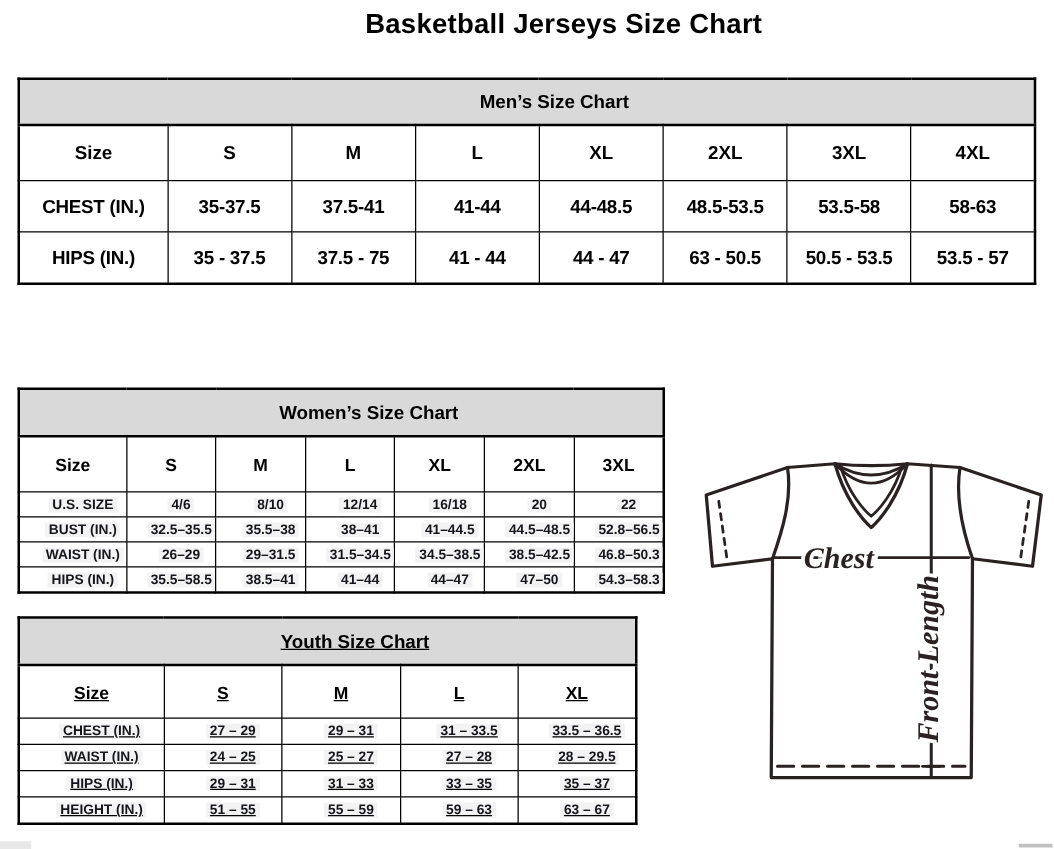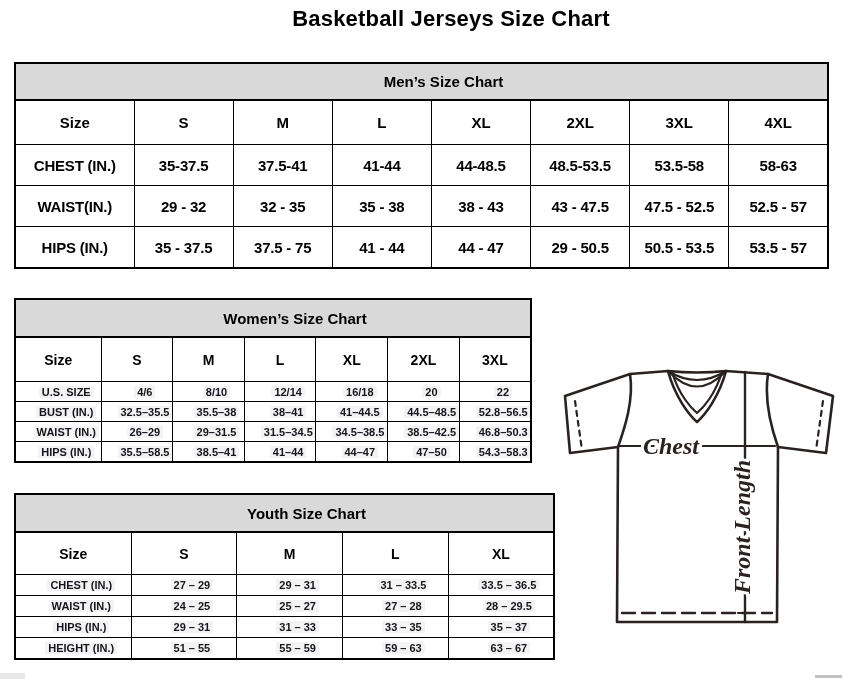--- a/index.html
+++ b/index.html
@@ -13,26 +13,26 @@
   table.size-table td{border:1px solid #000;text-align:center;vertical-align:middle;
         font-weight:bold;padding:0;overflow:hidden;white-space:nowrap;}
   table.size-table tr.band td{background:#d9d9d9;border-bottom:2px solid #000;font-size:15px;padding-left:44px;}
   .hl{background:#f3f3f3;padding:0 3px;border-radius:1px;margin-left:16px;}
   
   #men-table{left:14px;top:62px;width:815px;}
   #men-table tr.band td{height:35px;}
   #men-table tr.cols td{height:43px;font-size:15px;}
   #men-table tr.data td{height:40px;font-size:15px;letter-spacing:-.2px;}
   
-  #women-table{left:14px;top:298px;width:518px;}
+  #women-table{left:14px;top:310px;width:518px;}
   #women-table tr.band td{height:36px;}
   #women-table tr.cols td{height:43px;font-size:14px;}
   #women-table tr.data td{height:19px;font-size:11px;color:#15161d;}
   
-  #youth-table{left:14px;top:493px;width:541px;}
+  #youth-table{left:14px;top:493px;width:496px;text-decoration:underline;}
   #youth-table tr.band td{height:36px;}
   #youth-table tr.cols td{height:41px;font-size:14px;}
   #youth-table tr.data td{height:20px;font-size:11px;color:#15161d;}
   
   .jersey{position:absolute;left:555px;top:355px;width:288px;height:280px;}
   .jersey text{font-family:"Liberation Serif",serif;font-style:italic;font-weight:bold;
         fill:#2a2220;stroke:#fff;stroke-width:6px;paint-order:stroke;}
   
   .corner-artifact-left{position:absolute;left:0;top:673px;width:25px;height:6px;
         background:#e7e7e7;border-bottom:2px solid #ababab;}
@@ -75,36 +75,26 @@
           <td>CHEST (IN.)</td>
           <td>35-37.5</td>
           <td>37.5-41</td>
           <td>41-44</td>
           <td>44-48.5</td>
           <td>48.5-53.5</td>
           <td>53.5-58</td>
           <td>58-63</td>
         </tr>
         <tr class="data">
-          <td>WAIST(IN.)</td>
-          <td>29 - 32</td>
-          <td>32 - 35</td>
-          <td>35 - 38</td>
-          <td>38 - 43</td>
-          <td>43 - 47.5</td>
-          <td>47.5 - 52.5</td>
-          <td>52.5 - 57</td>
-        </tr>
-        <tr class="data">
           <td>HIPS (IN.)</td>
           <td>35 - 37.5</td>
           <td>37.5 - 75</td>
           <td>41 - 44</td>
           <td>44 - 47</td>
-          <td>29 - 50.5</td>
+          <td>63 - 50.5</td>
           <td>50.5 - 53.5</td>
           <td>53.5 - 57</td>
         </tr>
       </tbody>
     </table>
   <table class="size-table" id="women-table">
       <colgroup>
         <col style="width: 86px;">
         <col>
         <col>

